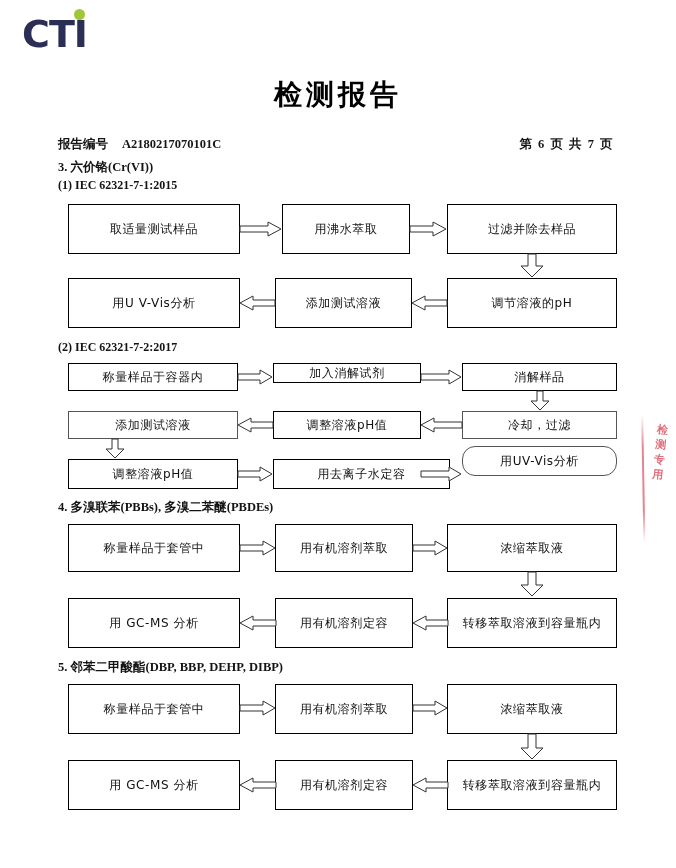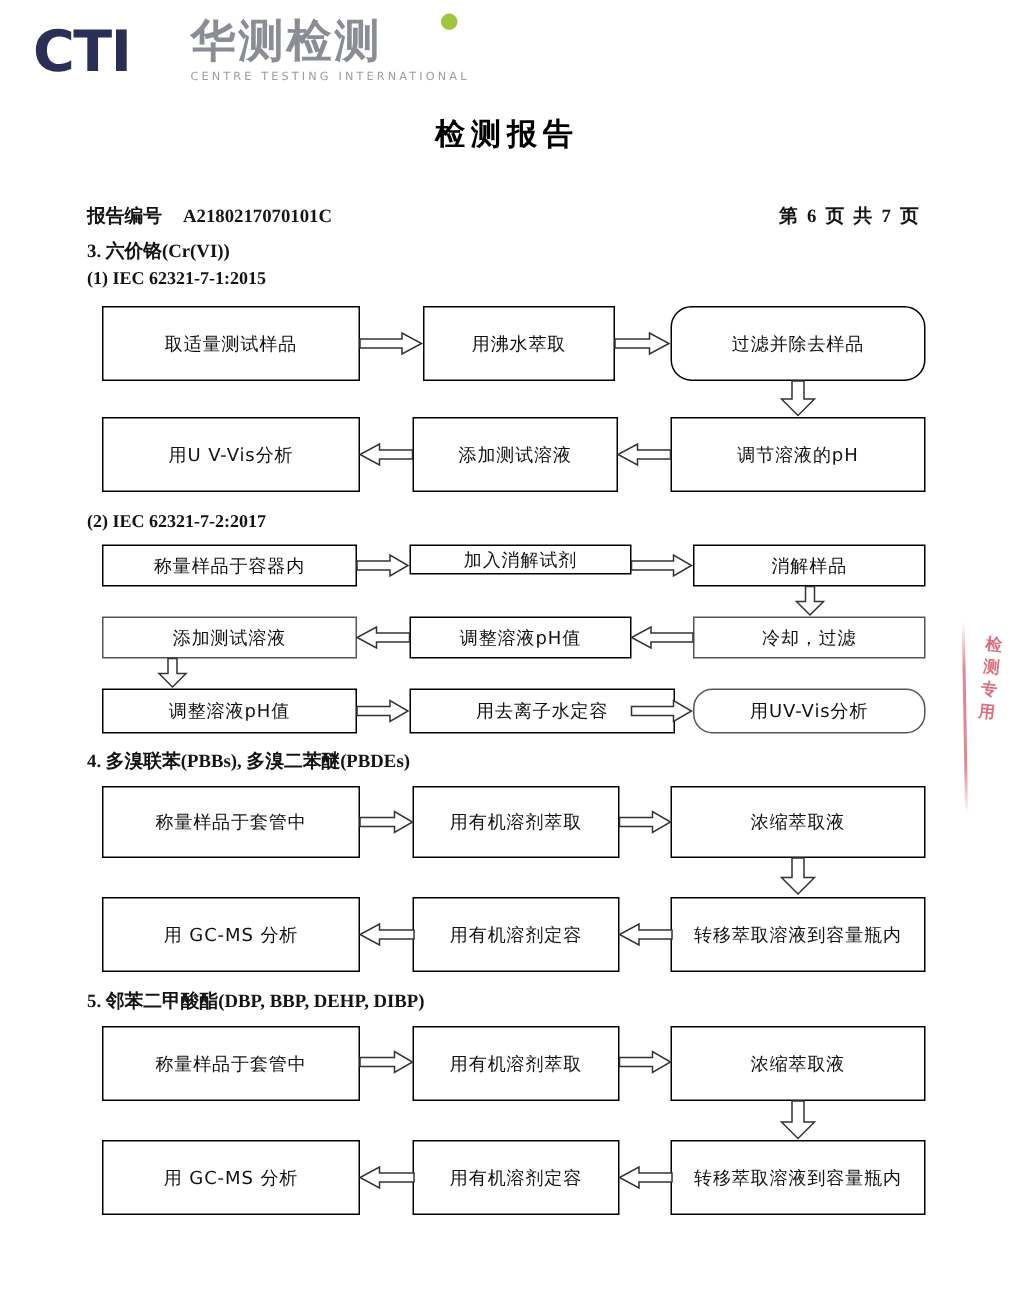--- a/index.html
+++ b/index.html
@@ -68,21 +68,21 @@
 
   
   #doc-title {
     position: absolute;
     top: 76px;
     left: 0;
     width: 676px;
     text-align: center;
     font-family: "DejaVu Sans", sans-serif;
     font-weight: 700;
-    font-size: 20px;
+    font-size: 28px;
     letter-spacing: 4px;
     color: #000;
   }
 
   
   #meta-row {
     position: absolute;
     top: 136px;
     left: 58px;
     width: 560px;
@@ -163,42 +163,38 @@
     background: linear-gradient(to bottom, rgba(212,56,74,0) 0%, rgba(212,56,74,.85) 25%, rgba(212,56,74,.85) 75%, rgba(212,56,74,0) 100%);
     transform: rotate(-7deg);
   }
 </style>
 </head>
 <body>
 
 <div id="logo-block">
   <div id="logo-cti">CTI</div>
   <div id="logo-dot"></div>
-  <div id="logo-cn-wrap">
-    <div id="logo-cn">华测检测</div>
-    <div id="logo-en">CENTRE TESTING INTERNATIONAL</div>
-  </div>
 </div>
 
 <div id="doc-title">检测报告</div>
 
 <div id="meta-row">
   <div id="report-no">
     <span class="rn-label">报告编号</span><span>A2180217070101C</span>
   </div>
   <div id="page-no">第 6 页  共 7 页</div>
 </div>
 
 <div class="section-heading" style="top:159px">3. 六价铬(Cr(VI))</div>
 <div class="sub-heading" style="top:178px">(1) IEC 62321-7-1:2015</div>
 
 <div class="fc">
   <div class="fbox" style="left:68px;  top:204px; width:172px; height:50px;text-align:right;">取适量测试样品</div>
   <div class="fbox" style="left:282px; top:204px; width:128px; height:50px;">用沸水萃取</div>
-  <div class="fbox" style="left:447px; top:204px; width:170px; height:50px;border-radius:14px;">过滤并除去样品</div>
+  <div class="fbox" style="left:447px; top:204px; width:170px; height:50px;">过滤并除去样品</div>
 
   <div class="fbox" style="left:447px; top:278px; width:170px; height:50px;">调节溶液的pH</div>
   <div class="fbox" style="left:275px; top:278px; width:137px; height:50px;">添加测试溶液</div>
   <div class="fbox" style="left:68px;  top:278px; width:172px; height:50px;">用U V-Vis分析</div>
 
   <div class="arrow" style="left:240px; top:222px;">
     <svg width="42" height="14" viewBox="0 0 42 14">
       <path d="M0 4 H28 V0 L41 7 L28 14 V10 H0 Z" fill="#fff" stroke="#333" stroke-width="1"></path>
     </svg>
   </div>
@@ -233,21 +229,21 @@
   <div class="fbox" style="left:68px;  top:363px; width:170px; height:28px;">称量样品于容器内</div>
   <div class="fbox" style="left:273px; top:363px; width:148px; height:20px;">加入消解试剂</div>
   <div class="fbox" style="left:462px; top:363px; width:155px; height:28px;">消解样品</div>
 
   <div class="fbox thin" style="left:462px; top:411px; width:155px; height:28px;font-family:Liberation Mono, monospace;">冷却，过滤</div>
   <div class="fbox" style="left:273px; top:411px; width:148px; height:28px;">调整溶液pH值</div>
   <div class="fbox thin" style="left:68px;  top:411px; width:170px; height:28px;">添加测试溶液</div>
 
   <div class="fbox" style="left:68px;  top:459px; width:170px; height:30px;">调整溶液pH值</div>
   <div class="fbox" style="left:273px; top:459px; width:177px; height:30px;">用去离子水定容</div>
-  <div class="fbox thin" style="left:462px; top:459px; width:155px; height:30px;border-radius:13px;">用UV-Vis分析</div>
+  <div class="fbox thin" style="left:462px; top:446px; width:155px; height:30px;border-radius:13px;">用UV-Vis分析</div>
 
   <div class="arrow" style="left:238px; top:370px;">
     <svg width="35" height="14" viewBox="0 0 35 14">
       <path d="M0 4 H22 V0 L34 7 L22 14 V10 H0 Z" fill="#fff" stroke="#333" stroke-width="1"></path>
     </svg>
   </div>
   <div class="arrow" style="left:421px; top:370px;">
     <svg width="41" height="14" viewBox="0 0 41 14">
       <path d="M0 4 H28 V0 L40 7 L28 14 V10 H0 Z" fill="#fff" stroke="#333" stroke-width="1"></path>
     </svg>

